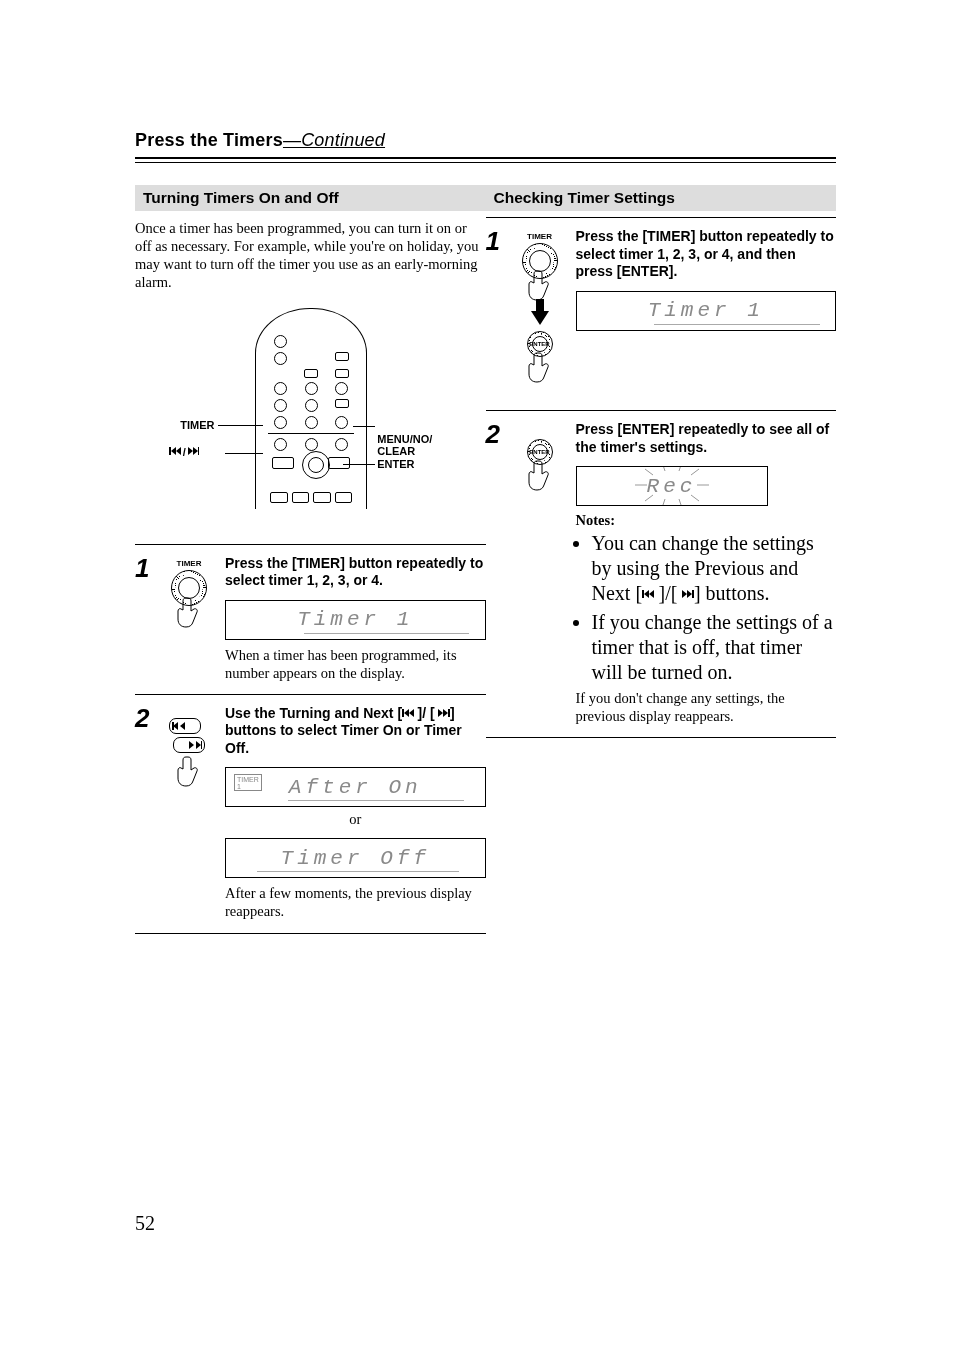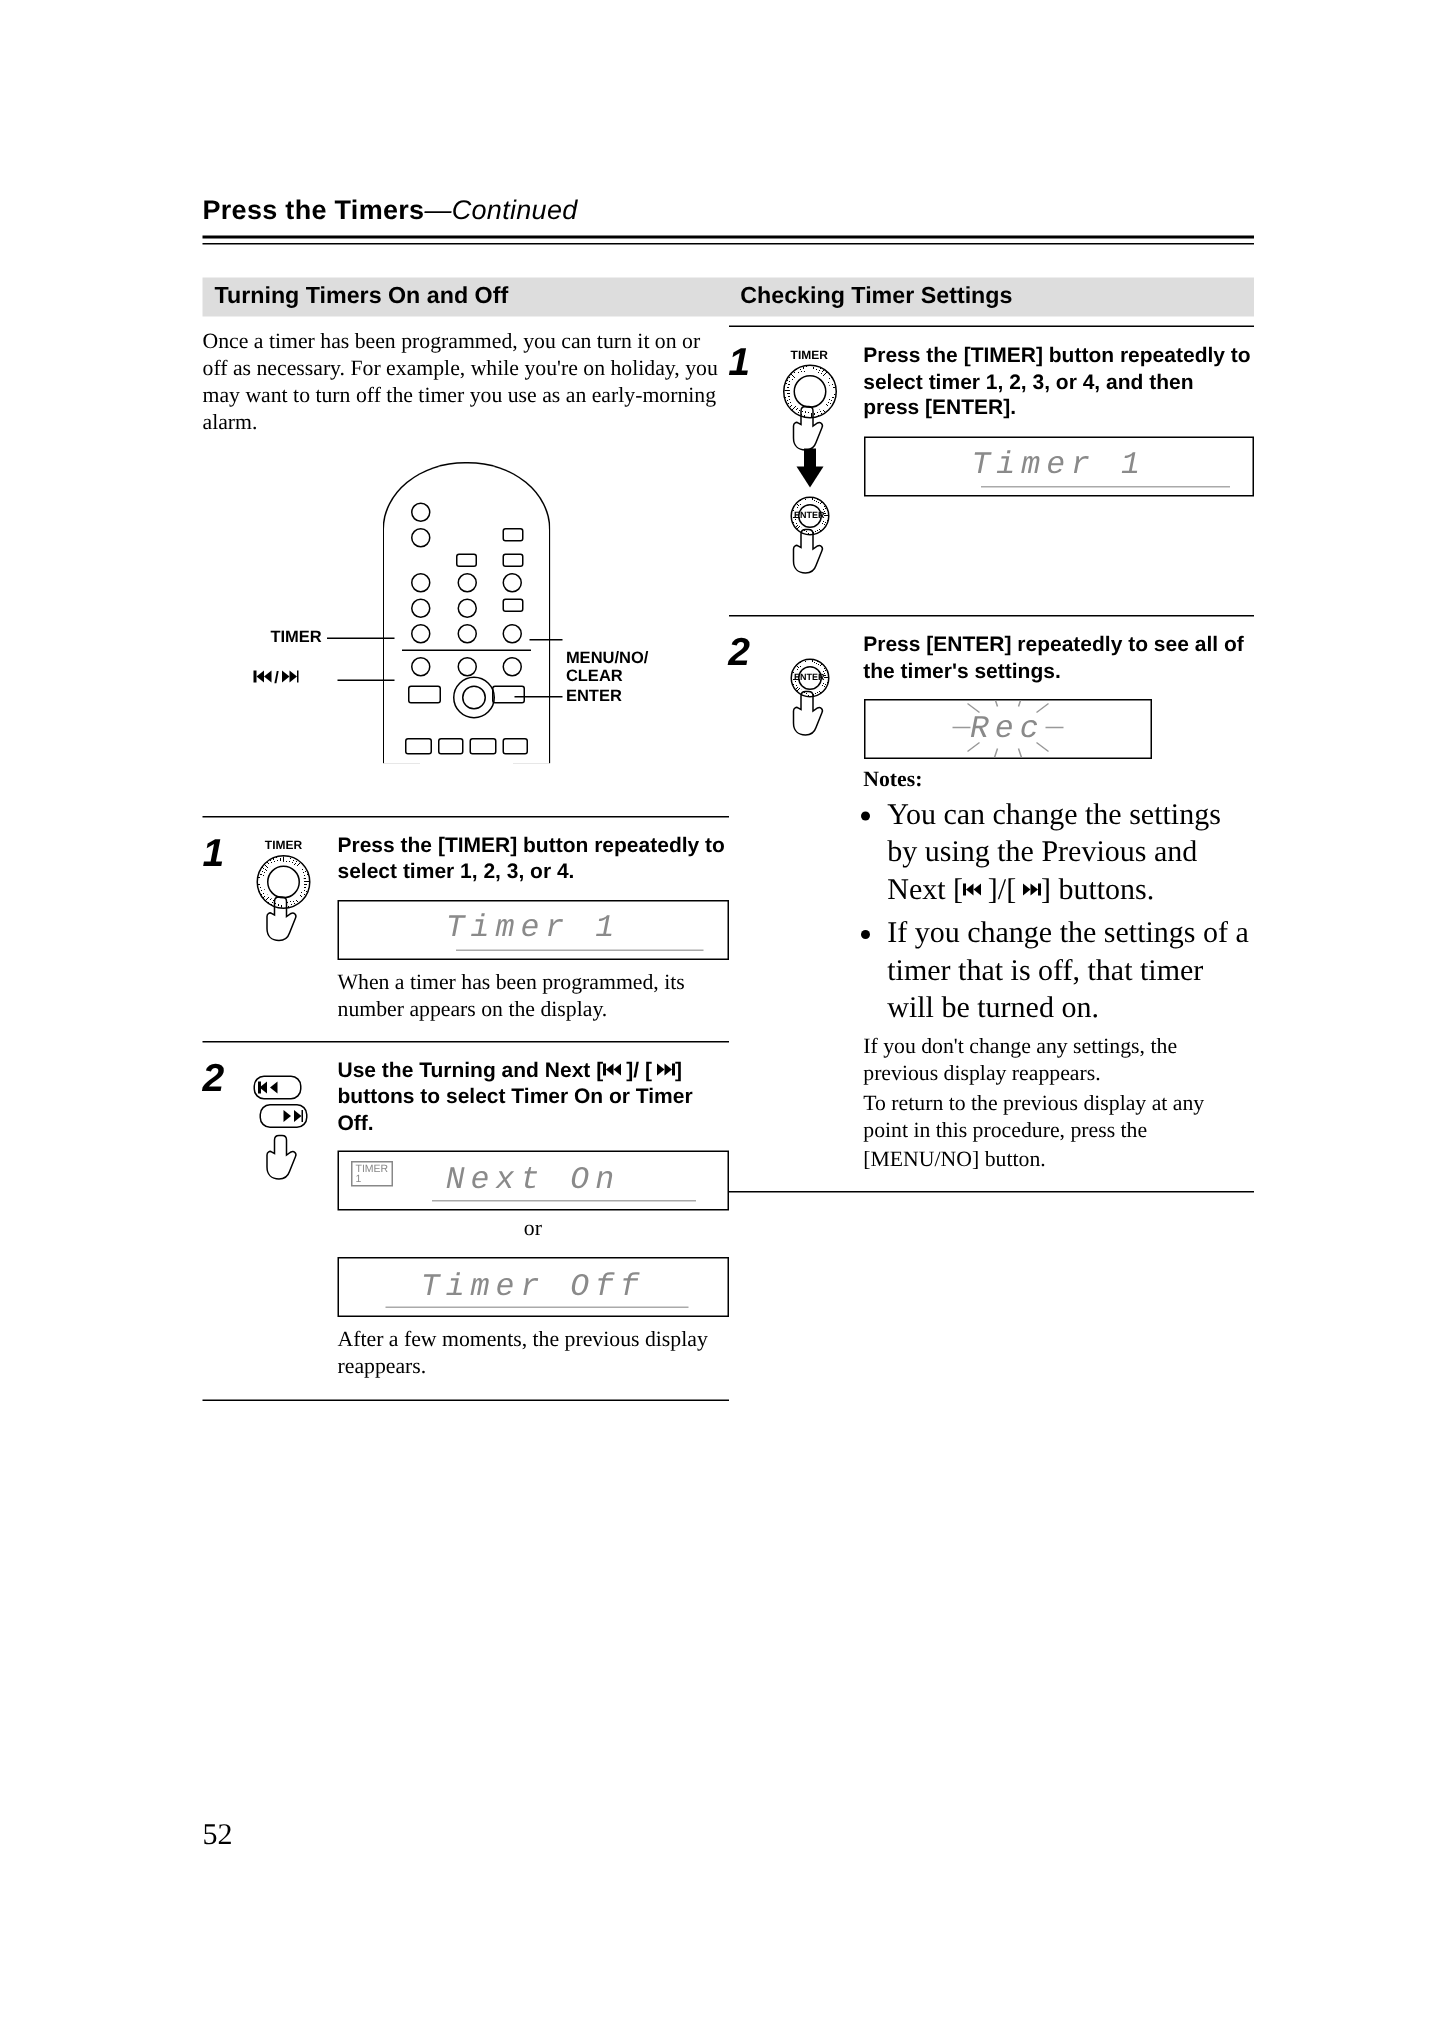--- a/index.html
+++ b/index.html
@@ -20,20 +20,21 @@
   }
   .running-head {
     font-family: Arial, Helvetica, sans-serif;
     font-size: 18px;
     font-weight: bold;
     letter-spacing: 0.2px;
   }
   .running-head .cont {
     font-weight: normal;
     font-style: italic;
+    text-decoration: underline;
   }
   .hr-double {
     margin-top: 6px;
     border-top: 2.5px solid #000;
     border-bottom: 1px solid #000;
     height: 2px;
     padding-top: 1px;
   }
   .columns {
     display: flex;
@@ -389,21 +390,21 @@
               </svg>
           </div>
         </div>
         <div class="step-body">
           <div class="step-instr">
             <span>Use the Turning and Next [</span><span class="inline-nav"><span class="bar"></span><span class="tri l"></span><span class="tri l"></span></span><span> ]/ [ </span><span class="inline-nav"><span class="tri r"></span><span class="tri r"></span><span class="bar"></span></span><span>] buttons to select Timer On or Timer Off.</span>
           </div>
           <div class="lcd">
             <span class="badge" style="white-space:pre;">TIMER
 1</span>
-            <span>Next  On</span>
+            <span>After  On</span>
             <div class="underline"></div>
           </div>
           <div class="or-text">or</div>
           <div class="lcd">
             <span>Timer Off</span>
             <div class="underline full"></div>
           </div>
           <div class="step-plain">After a few moments, the previous display reappears.</div>
         </div>
       </div>
@@ -478,20 +479,19 @@
             <span>Rec</span>
           </div>
           <div class="notes-head">Notes:</div>
           <ul class="notes">
             <li>
               <span>You can change the settings by using the Previous and Next [</span><span class="inline-nav"><span class="bar"></span><span class="tri l"></span><span class="tri l"></span></span><span> ]/[ </span><span class="inline-nav"><span class="tri r"></span><span class="tri r"></span><span class="bar"></span></span><span>] buttons.</span>
             </li>
             <li>If you change the settings of a timer that is off, that timer will be turned on.</li>
           </ul>
           <div class="step-plain" style="margin-top:2px;">If you don't change any settings, the previous display reappears.</div>
-          <div class="step-plain" style="margin-top:2px;">To return to the previous display at any point in this procedure, press the [MENU/NO] button.</div>
         </div>
       </div>
     </div>
   </div>
 </div>
 
 <div class="pagenum">52</div>
 
 </body></html>

